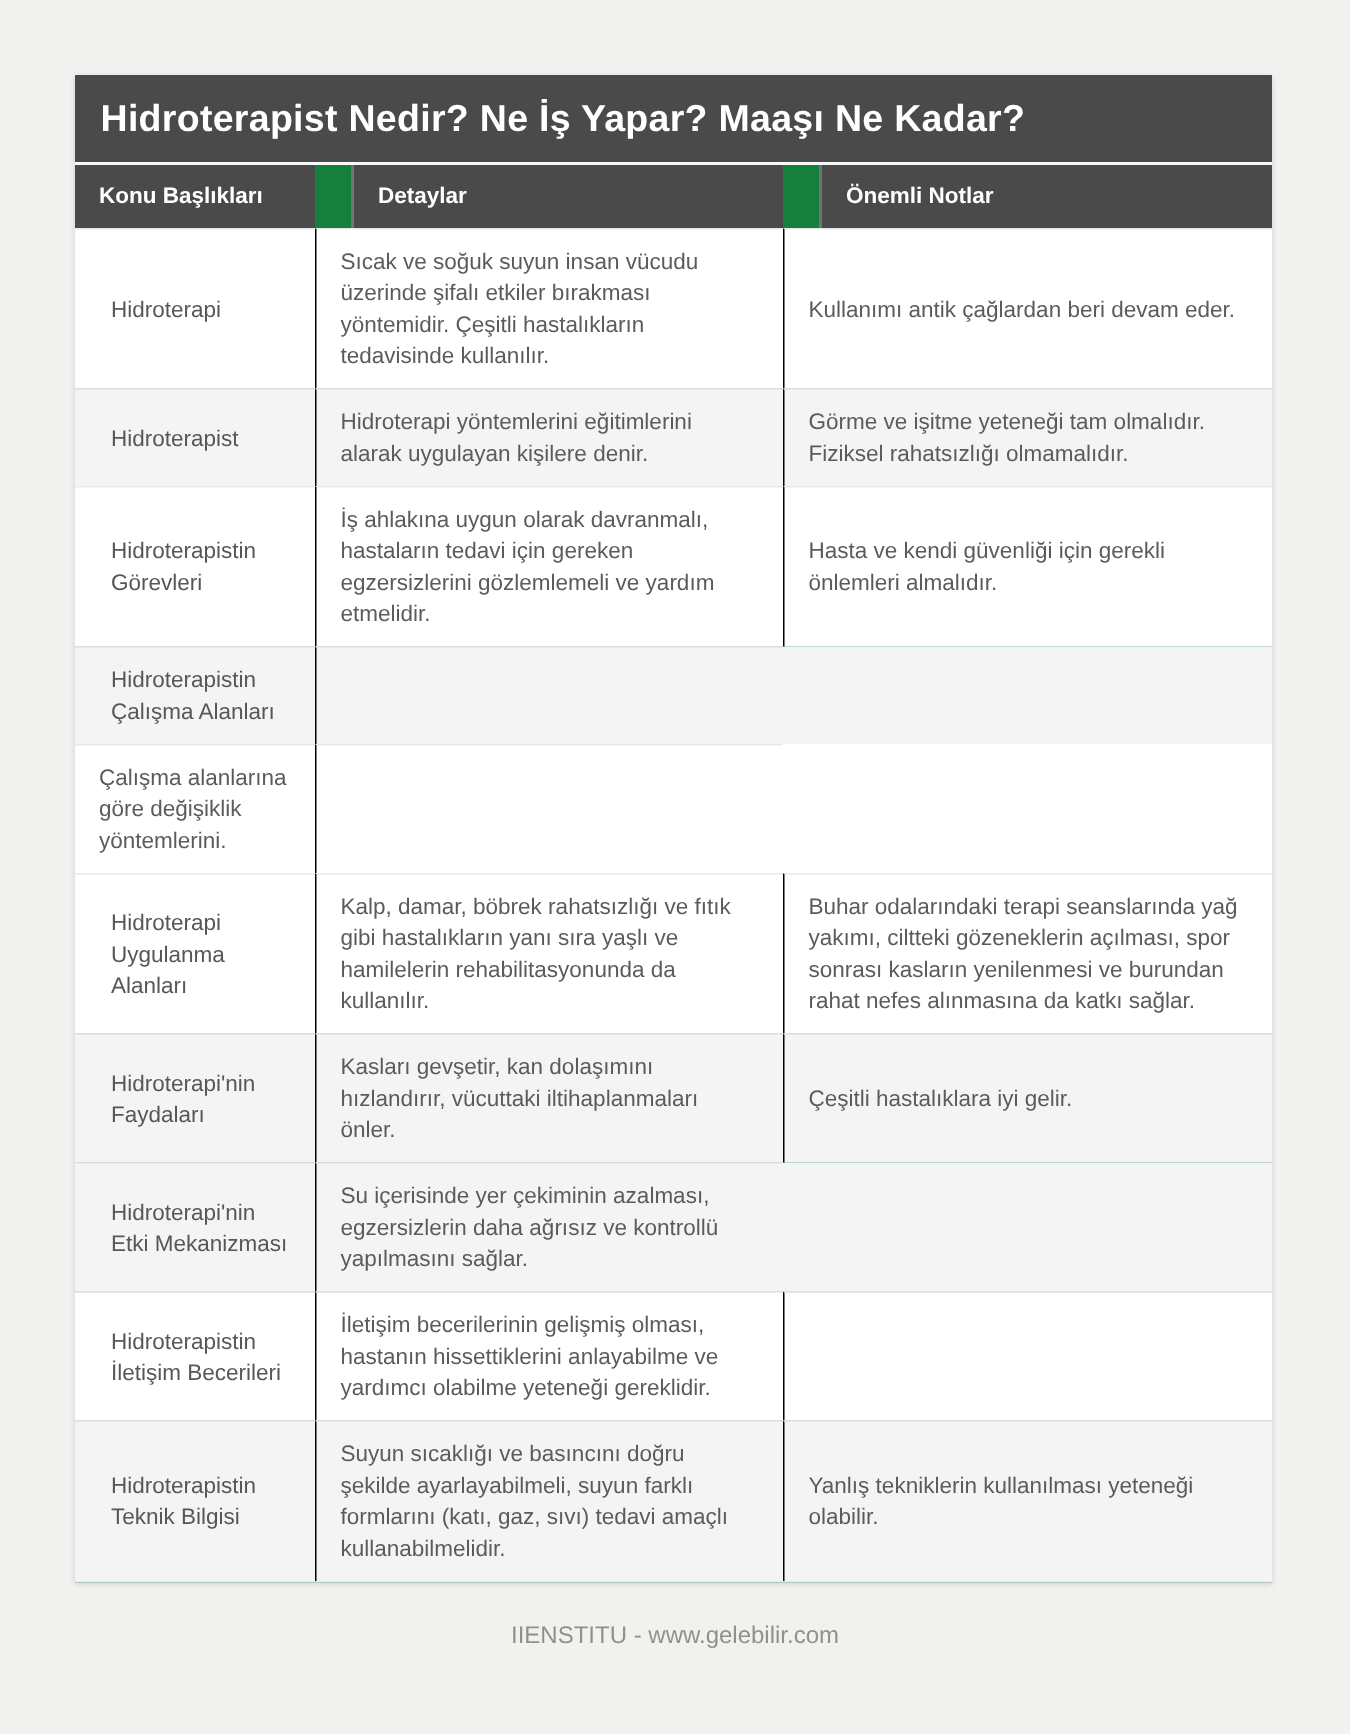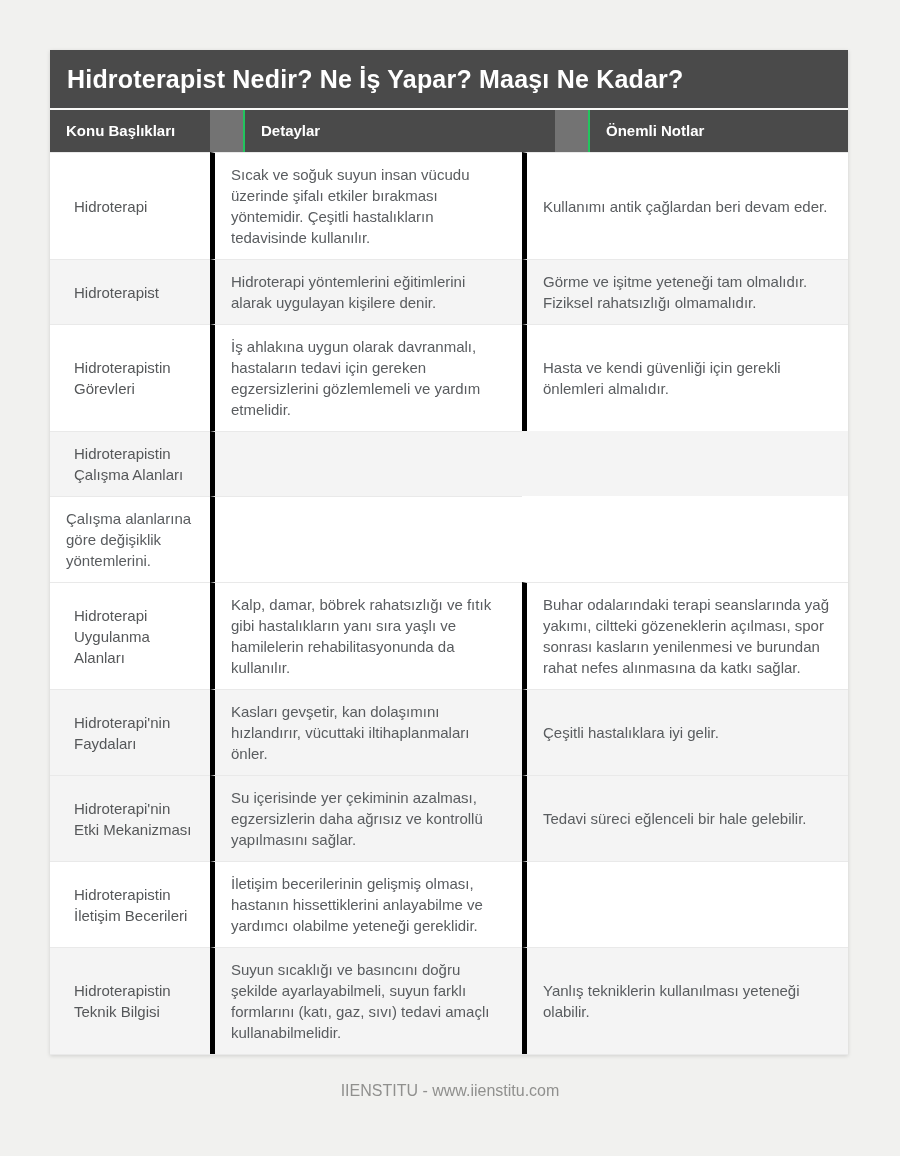--- a/index.html
+++ b/index.html
@@ -6,61 +6,60 @@
   html, body {
     width: 900px; height: 1156px;
     background: #f1f1ef;
     font-family: "Liberation Sans", sans-serif;
     overflow: hidden;
   }
   .card {
     position: absolute;
     left: 50px; top: 50px;
     width: 798px;
-    background: #737373;
+    background: #15803d;
     box-shadow: 0 1px 4px rgba(0,0,0,0.14);
   }
   .title-bar {
     background: #4a4a4a;
     color: #ffffff;
     font-size: 25px;
     font-weight: bold;
     padding: 15px 17px 14px 17px;
     letter-spacing: 0.2px;
   }
   .thead {
     display: grid;
     grid-template-columns: 160px 312px 1fr;
     border-top: 2px solid #f9f9f7;
-    gap: 33px;
   }
   .thead .th {
     background: #4a4a4a;
     color: #ffffff;
     font-size: 15px;
     font-weight: bold;
     padding: 12px 16px 13px 16px;
   }
-  .thead .th + .th { border-left: 2px solid #22c55e; }
+  .thead .th + .th { border-left: 2px solid #737373; margin-left: 24px; }
   .trow {
     display: grid;
     grid-template-columns: 160px 312px 1fr;
     background: #ffffff;
   }
   .trow.alt { background: #f4f4f4; }
   .trow .td {
     padding: 11px 16px;
     font-size: 15px;
     line-height: 1.4;
     color: #595c5f;
     display: flex;
     align-items: center;
     border-top: 1px solid #e9e9e9;
   }
-  .trow .td + .td { border-left: 5px solid #000000; align-items: center; }
+  .trow .td + .td { border-left: 1px solid #000000; align-items: center; }
   .trow .td.topic { color: #555759; padding-left: 24px; }
   .tbody { border-bottom: 1px solid #e9e9e9; }
   .footer {
     position: absolute;
     left: 0; right: 0;
     top: 1082px;
     text-align: center;
     font-size: 16px;
     color: #90908e;
   }
@@ -149,23 +148,20 @@
           <span>Çeşitli hastalıklara iyi gelir.</span>
         </div>
   </div>
       <div class="trow alt">
     <div class="td topic">
           <span>Hidroterapi'nin Etki Mekanizması</span>
         </div>
     <div class="td">
           <span>Su içerisinde yer çekiminin azalması, egzersizlerin daha ağrısız ve kontrollü yapılmasını sağlar.</span>
         </div>
-    <div class="td">
-          <span>Tedavi süreci eğlenceli bir hale gelebilir.</span>
-        </div>
   </div>
       <div class="trow">
     <div class="td topic">
           <span>Hidroterapistin İletişim Becerileri</span>
         </div>
     <div class="td">
           <span>İletişim becerilerinin gelişmiş olması, hastanın hissettiklerini anlayabilme ve yardımcı olabilme yeteneği gereklidir.</span>
         </div>
     <div class="td">
           <span></span>
@@ -178,13 +174,13 @@
     <div class="td">
           <span>Suyun sıcaklığı ve basıncını doğru şekilde ayarlayabilmeli, suyun farklı formlarını (katı, gaz, sıvı) tedavi amaçlı kullanabilmelidir.</span>
         </div>
     <div class="td">
           <span>Yanlış tekniklerin kullanılması yeteneği olabilir.</span>
         </div>
   </div>
     </div>
 </div>
 
-<div class="footer">IIENSTITU - www.iienstitu.com</div>
+<div class="footer">IIENSTITU - www.gelebilir.com</div>
 
 </body></html>

